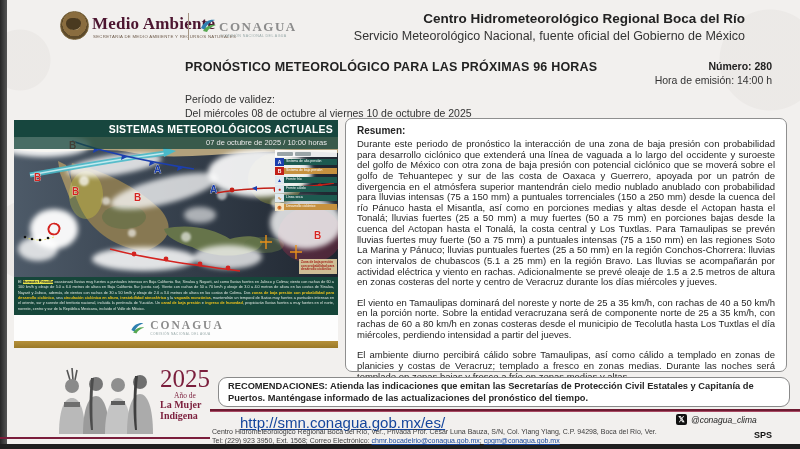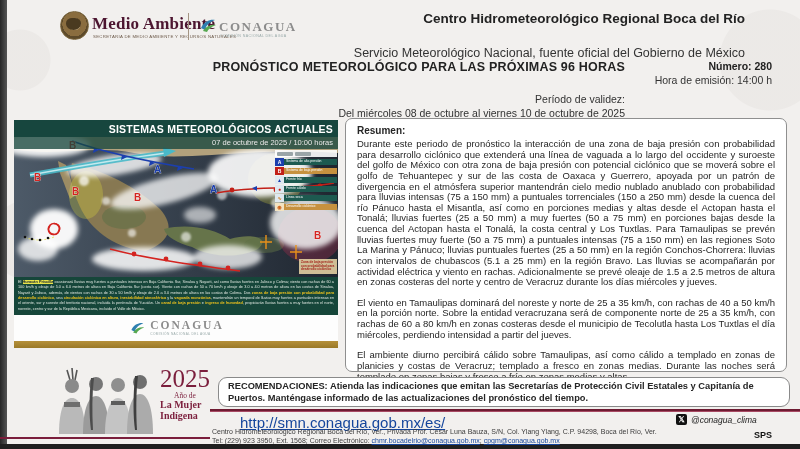--- a/index.html
+++ b/index.html
@@ -20,38 +20,38 @@
   .ma-word{left:92px;top:14px;font-family:"Liberation Serif",serif;font-weight:bold;
     font-size:17px;color:#4c1530;letter-spacing:.2px;}
   .ma-sub{left:93px;top:34px;font-size:4.3px;color:#6d5a4a;letter-spacing:.3px;}
   #brand-divider{left:188px;top:13px;width:1px;height:27px;background:#a39482;}
   #cng-icon{left:197px;top:15px;}
   .cng-word{left:219px;top:19px;font-family:"Liberation Serif",serif;font-weight:bold;
     font-size:13px;color:#8c8c8c;letter-spacing:1.5px;}
   .cng-sub{left:220px;top:34px;font-size:3.6px;color:#9aa;letter-spacing:.4px;}
   #hdr-right{right:55px;top:11px;text-align:right;}
   #hdr-title{font-size:13.5px;font-weight:bold;color:#222;}
-  #hdr-sub{font-size:12.5px;color:#333;margin-top:20px;}
-
-  
-  #bull-center{left:185px;top:60px;width:440px;text-align:right;color:#222;}
+  #hdr-sub{font-size:12.5px;color:#333;margin-top:3px;}
+
+  
+  #bull-center{left:185px;top:60px;width:440px;text-align:left;color:#222;}
   #bull-title{font-size:12.5px;font-weight:bold;letter-spacing:.2px;}
   #bull-validity{font-size:10.5px;margin-top:19px;color:#333;}
   #bull-range{font-size:10.5px;margin-top:2px;color:#333;}
   #bull-right{right:28px;top:60px;text-align:right;color:#222;}
   #bull-num{font-size:10.5px;font-weight:bold;}
   #bull-date,#bull-emit{font-size:10.5px;margin-top:2px;color:#333;}
 
   
   #map-panel{left:14px;top:120px;width:324px;}
   #map-titlebar{background:#17463e;color:#fff;font-weight:bold;font-size:10.5px;
     text-align:right;padding:3px 5px 2px 0;letter-spacing:.2px;}
   #map-image{position:relative;width:324px;height:140px;background:#39424e;overflow:hidden;}
   #map-datebar{position:absolute;left:0;top:0;width:324px;height:12px;background:rgba(23,70,62,.78);
-    color:#e8e8e8;font-size:7.5px;text-align:right;line-height:12px;padding-right:5px;box-sizing:border-box;z-index:5;}
+    color:#e8e8e8;font-size:7.5px;text-align:right;line-height:12px;padding-right:11px;box-sizing:border-box;z-index:5;}
   #map-legend{position:absolute;right:1px;top:13px;width:62px;z-index:6;font-size:3.4px;}
   .lg-row{display:flex;align-items:center;margin-bottom:1px;height:8px;}
   .lg-sym{width:9px;height:8px;display:flex;align-items:center;justify-content:center;
     color:#fff;font-weight:bold;font-size:5px;flex:0 0 9px;}
   .lg-label{flex:1;color:#fff;padding:1px 2px;line-height:1.05;}
   .lg-row:nth-child(2) .lg-sym{background:#1c3fae;} .lg-row:nth-child(2) .lg-label{background:#1d5a50;}
   .lg-row:nth-child(3) .lg-sym{background:#c22018;} .lg-row:nth-child(3) .lg-label{background:#c6913f;}
   .lg-row:nth-child(4) .lg-sym{background:#dfe8ef;color:#1c3fae;} .lg-row:nth-child(4) .lg-label{background:#1d5a50;}
   .lg-row:nth-child(5) .lg-sym{background:#dfe8ef;color:#c22018;} .lg-row:nth-child(5) .lg-label{background:#1d5a50;}
   .lg-row:nth-child(6) .lg-sym{background:#dfe8ef;color:#d07a1e;} .lg-row:nth-child(6) .lg-label{background:#1d5a50;}

